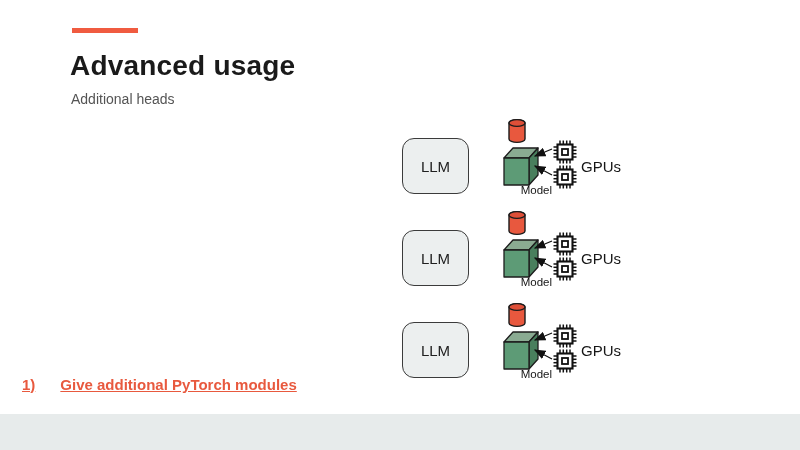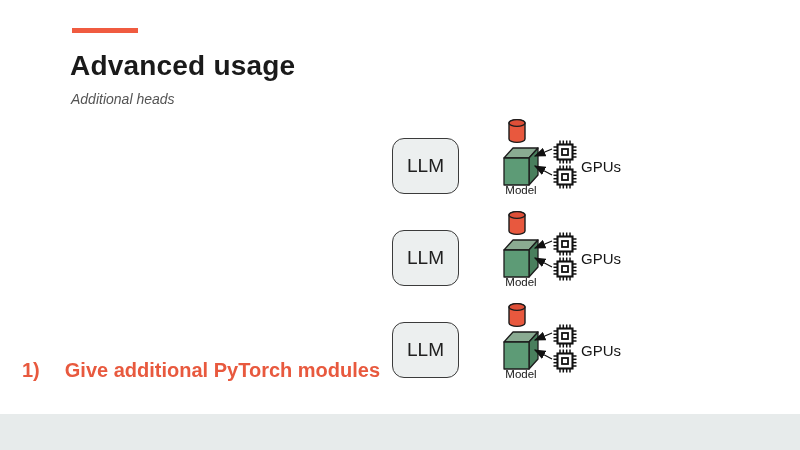--- a/index.html
+++ b/index.html
@@ -16,43 +16,43 @@
     --ink:#1A1A1A;
     --stroke:#1C1C1C;
   }
   *{margin:0;padding:0;box-sizing:border-box;}
   html,body{width:800px;height:450px;}
   body{font-family:"Liberation Sans",sans-serif;background:#ffffff;overflow:hidden;}
   .slide{position:relative;width:800px;height:450px;background:#ffffff;}
 
   .accent-bar{position:absolute;left:72px;top:28px;width:66px;height:5px;background:var(--accent);}
   .title{position:absolute;left:70px;top:50px;font-size:28px;font-weight:800;color:var(--ink);letter-spacing:.2px;text-align:center;}
-  .subtitle{position:absolute;left:71px;top:91px;font-size:14px;font-style:italic;color:#545454;}
+  .subtitle{position:absolute;left:71px;top:91px;font-size:14px;color:#545454;}
 
   .node-box{
     position:absolute;background:var(--box-fill);
     border:1.4px solid var(--box-border);border-radius:12px;
     display:flex;align-items:center;justify-content:center;
     color:#202020;
   }
   .rl-box{left:78px;top:173px;width:70px;height:58px;font-size:16px;}
 
   .llm-row{position:absolute;left:390px;width:230px;height:82px;}
-  .llm-row .llm-box{left:2px;top:20px;width:67px;height:56px;font-size:19px;}
+  .llm-row .llm-box{left:12px;top:20px;width:67px;height:56px;font-size:15px;}
   .row-1{top:118px;} .row-2{top:210px;} .row-3{top:302px;}
 
   .cyl-icon{position:absolute;left:117px;top:0;}
   .cube-icon{position:absolute;left:112px;top:27px;}
-  .model-label{position:absolute;left:100px;top:66px;width:62px;text-align:center;font-size:11.5px;color:#161616;}
+  .model-label{position:absolute;left:100px;top:66px;width:62px;text-align:right;font-size:11.5px;color:#161616;}
   .chip-1{position:absolute;left:163px;top:22px;}
   .chip-2{position:absolute;left:163px;top:47px;}
   .gpus-label{position:absolute;left:191px;top:40px;font-size:15px;color:#161616;}
   .arrows{position:absolute;left:0;top:0;pointer-events:none;}
 
-  .footnote{position:absolute;left:22px;top:359px;font-size:20px;font-weight:700;color:var(--footnote);}
+  .footnote{position:absolute;left:22px;top:376px;font-size:15px;font-weight:700;color:var(--footnote);text-decoration:underline;}
   .footnote .fn-text{margin-left:25px;}
 
   .bottom-band{position:absolute;left:0;top:414px;width:800px;height:36px;background:var(--bottom-band);}
 
   .chip-body{fill:#ffffff;stroke:#111;stroke-width:2.1;}
   .chip-inner{fill:#ffffff;stroke:#111;stroke-width:1.8;}
   .chip-pin{stroke:#111;stroke-width:1.5;}
   .cube-top{fill:var(--cube-top);}
   .cube-side{fill:var(--cube-side);}
   .cube-front{fill:var(--cube-front);}

